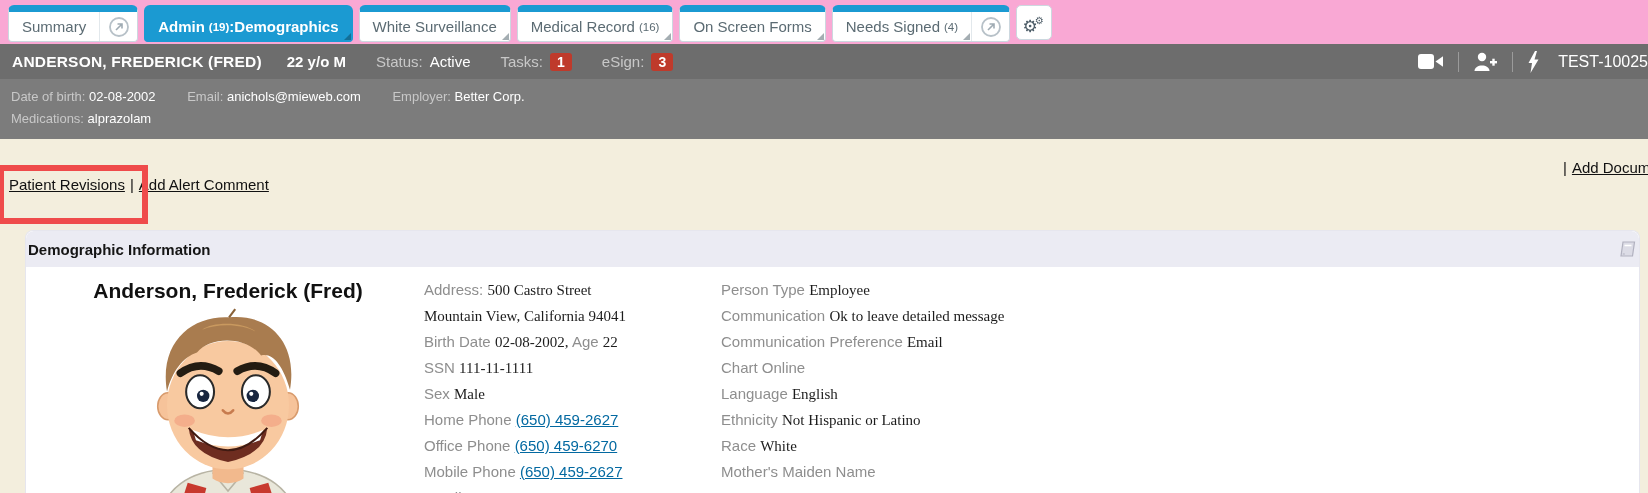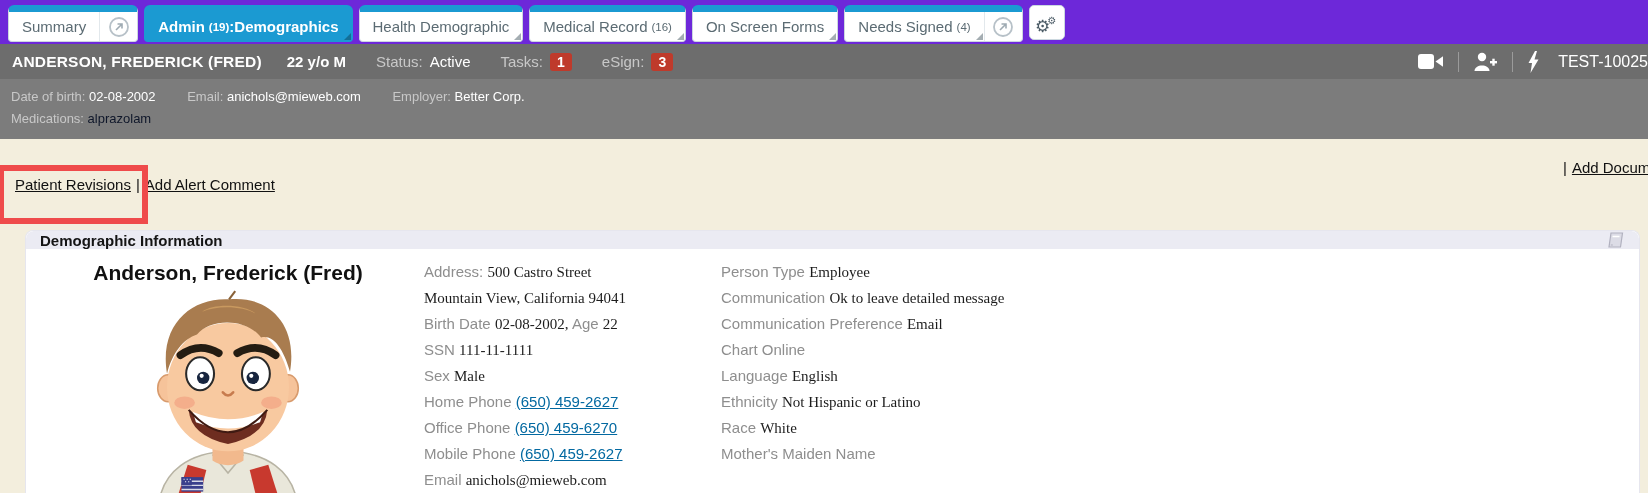--- a/index.html
+++ b/index.html
@@ -1,20 +1,20 @@
 <!DOCTYPE html>
 <html><head>
 <meta charset="utf-8">
 <style>
   * { margin:0; padding:0; box-sizing:border-box; }
   html,body { width:1648px; height:493px; overflow:hidden; background:#fff;
     font-family:"Liberation Sans", sans-serif; }
 
   
-  .tabbar { height:44px; background:#6d28d9; display:flex; align-items:flex-start;
+  .tabbar { height:44px; background:#f9a8d4; display:flex; align-items:flex-start;
     gap:6px; padding:5px 0 0 8px; }
   .tabs { display:flex; gap:6px; }
   .tab { position:relative; display:flex; align-items:stretch; height:37px;
     background:#fff; border:1px solid #ccd8df; border-top:7px solid #1b9ad2;
     border-radius:6px 6px 4px 4px; color:#5b6b73; font-size:15px; cursor:pointer; }
   .tab.active { background:#1b9ad2; border-color:#1b9ad2; color:#fff; font-weight:700;text-align:right; }
   .tab-label { display:flex; align-items:center; padding:0 13px; position:relative; white-space:nowrap; }
   .tab .count { font-size:11.5px; margin-left:4px; padding-top:1px; }
   .fold::after { content:''; position:absolute; right:1px; bottom:1px; width:0; height:0;
     border-style:solid; border-width:0 0 7px 7px;
@@ -36,38 +36,38 @@
   .dim { color:#c8c8c8; }
   .grp { margin-left:30px; display:flex; align-items:center; gap:7px; }
   .badge { background:#bf3a2b; color:#fff; font-weight:700; font-size:14px;
     padding:1px 7px; border-radius:3px; }
   .bar1-right { margin-left:auto; display:flex; align-items:center; gap:14px; }
   .vdiv { width:1px; height:20px; background:#9b9b9b; }
   .chart-id { font-size:16px; margin-left:4px; }
 
   .bar2 { background:#7c7c7c; color:#fff; padding:7px 11px 9px; font-size:13px; line-height:22px; }
   .bar2 .pair { margin-right:28px; }
-  .gold { color:#0f172a; }
+  .gold { color:#ffffff; }
 
   
   .lower { position:relative; background:#f3eedd; height:362px; }
   .alert-band { position:relative; height:83px; }
-  .rev-links { position:absolute; left:15px; top:37px; font-size:15px; color:#111; white-space:nowrap; }
+  .rev-links { position:absolute; left:9px; top:37px; font-size:15px; color:#111; white-space:nowrap; }
   .rev-links a, .doc-link a { color:#111; text-decoration:underline; }
   .rev-links .sep { margin:0 5px; }
   .doc-link { position:absolute; left:1563px; top:20px; font-size:15px; white-space:nowrap; color:#111; }
   .doc-link .sep { margin-right:5px; }
   .annotation { position:absolute; left:-2px; top:26px; width:150px; height:59px;
     border:6px solid #ef4b4b; pointer-events:none; }
 
   
   .panel { margin:8px 8px 0 25px; height:271px; background:#fff;
     border:1px solid #e6e6ee; border-bottom:none; border-radius:8px 8px 0 0; overflow:hidden; }
-  .panel-header { background:#ebebf3; height:18px; display:flex; align-items:center;
-    padding:0 14px; font-weight:700; font-size:15px; color:#151515; border-radius:8px 8px 0 0; }
+  .panel-header { background:#ebebf3; height:36px; display:flex; align-items:center;
+    padding:0 2px; font-weight:700; font-size:15px; color:#151515; border-radius:8px 8px 0 0; }
   .panel-header .spacer { flex:1; }
   .panel-body { display:flex; padding:10px 0 0 6px; }
   .col-name { flex:0 0 392px; text-align:center; }
   .patient-title { font-size:21px; font-weight:700; color:#111; margin-top:2px; }
   .avatar-wrap { margin-top:4px; }
   .col-mid { flex:0 0 297px; }
   .col-right { flex:1; }
   .drow { font-size:15px; line-height:26px; color:#1c1c1c; }
   .seg-label { color:#8e8e8e; }
   .seg-value { color:#1c1c1c;font-family:Liberation Serif, serif; }
@@ -91,21 +91,21 @@
       </div>
       <div class="tab active">
         <div class="tab-label fold">
           <span>Admin</span>
           <span class="count">(19)</span>
           <span>:Demographics</span>
         </div>
       </div>
       <div class="tab">
         <div class="tab-label fold">
-          <span>Health Demographic</span>
+          <span>White Surveillance</span>
         </div>
       </div>
       <div class="tab">
         <div class="tab-label fold">
           <span>Medical Record</span>
           <span class="count">(16)</span>
         </div>
       </div>
       <div class="tab">
         <div class="tab-label fold">

